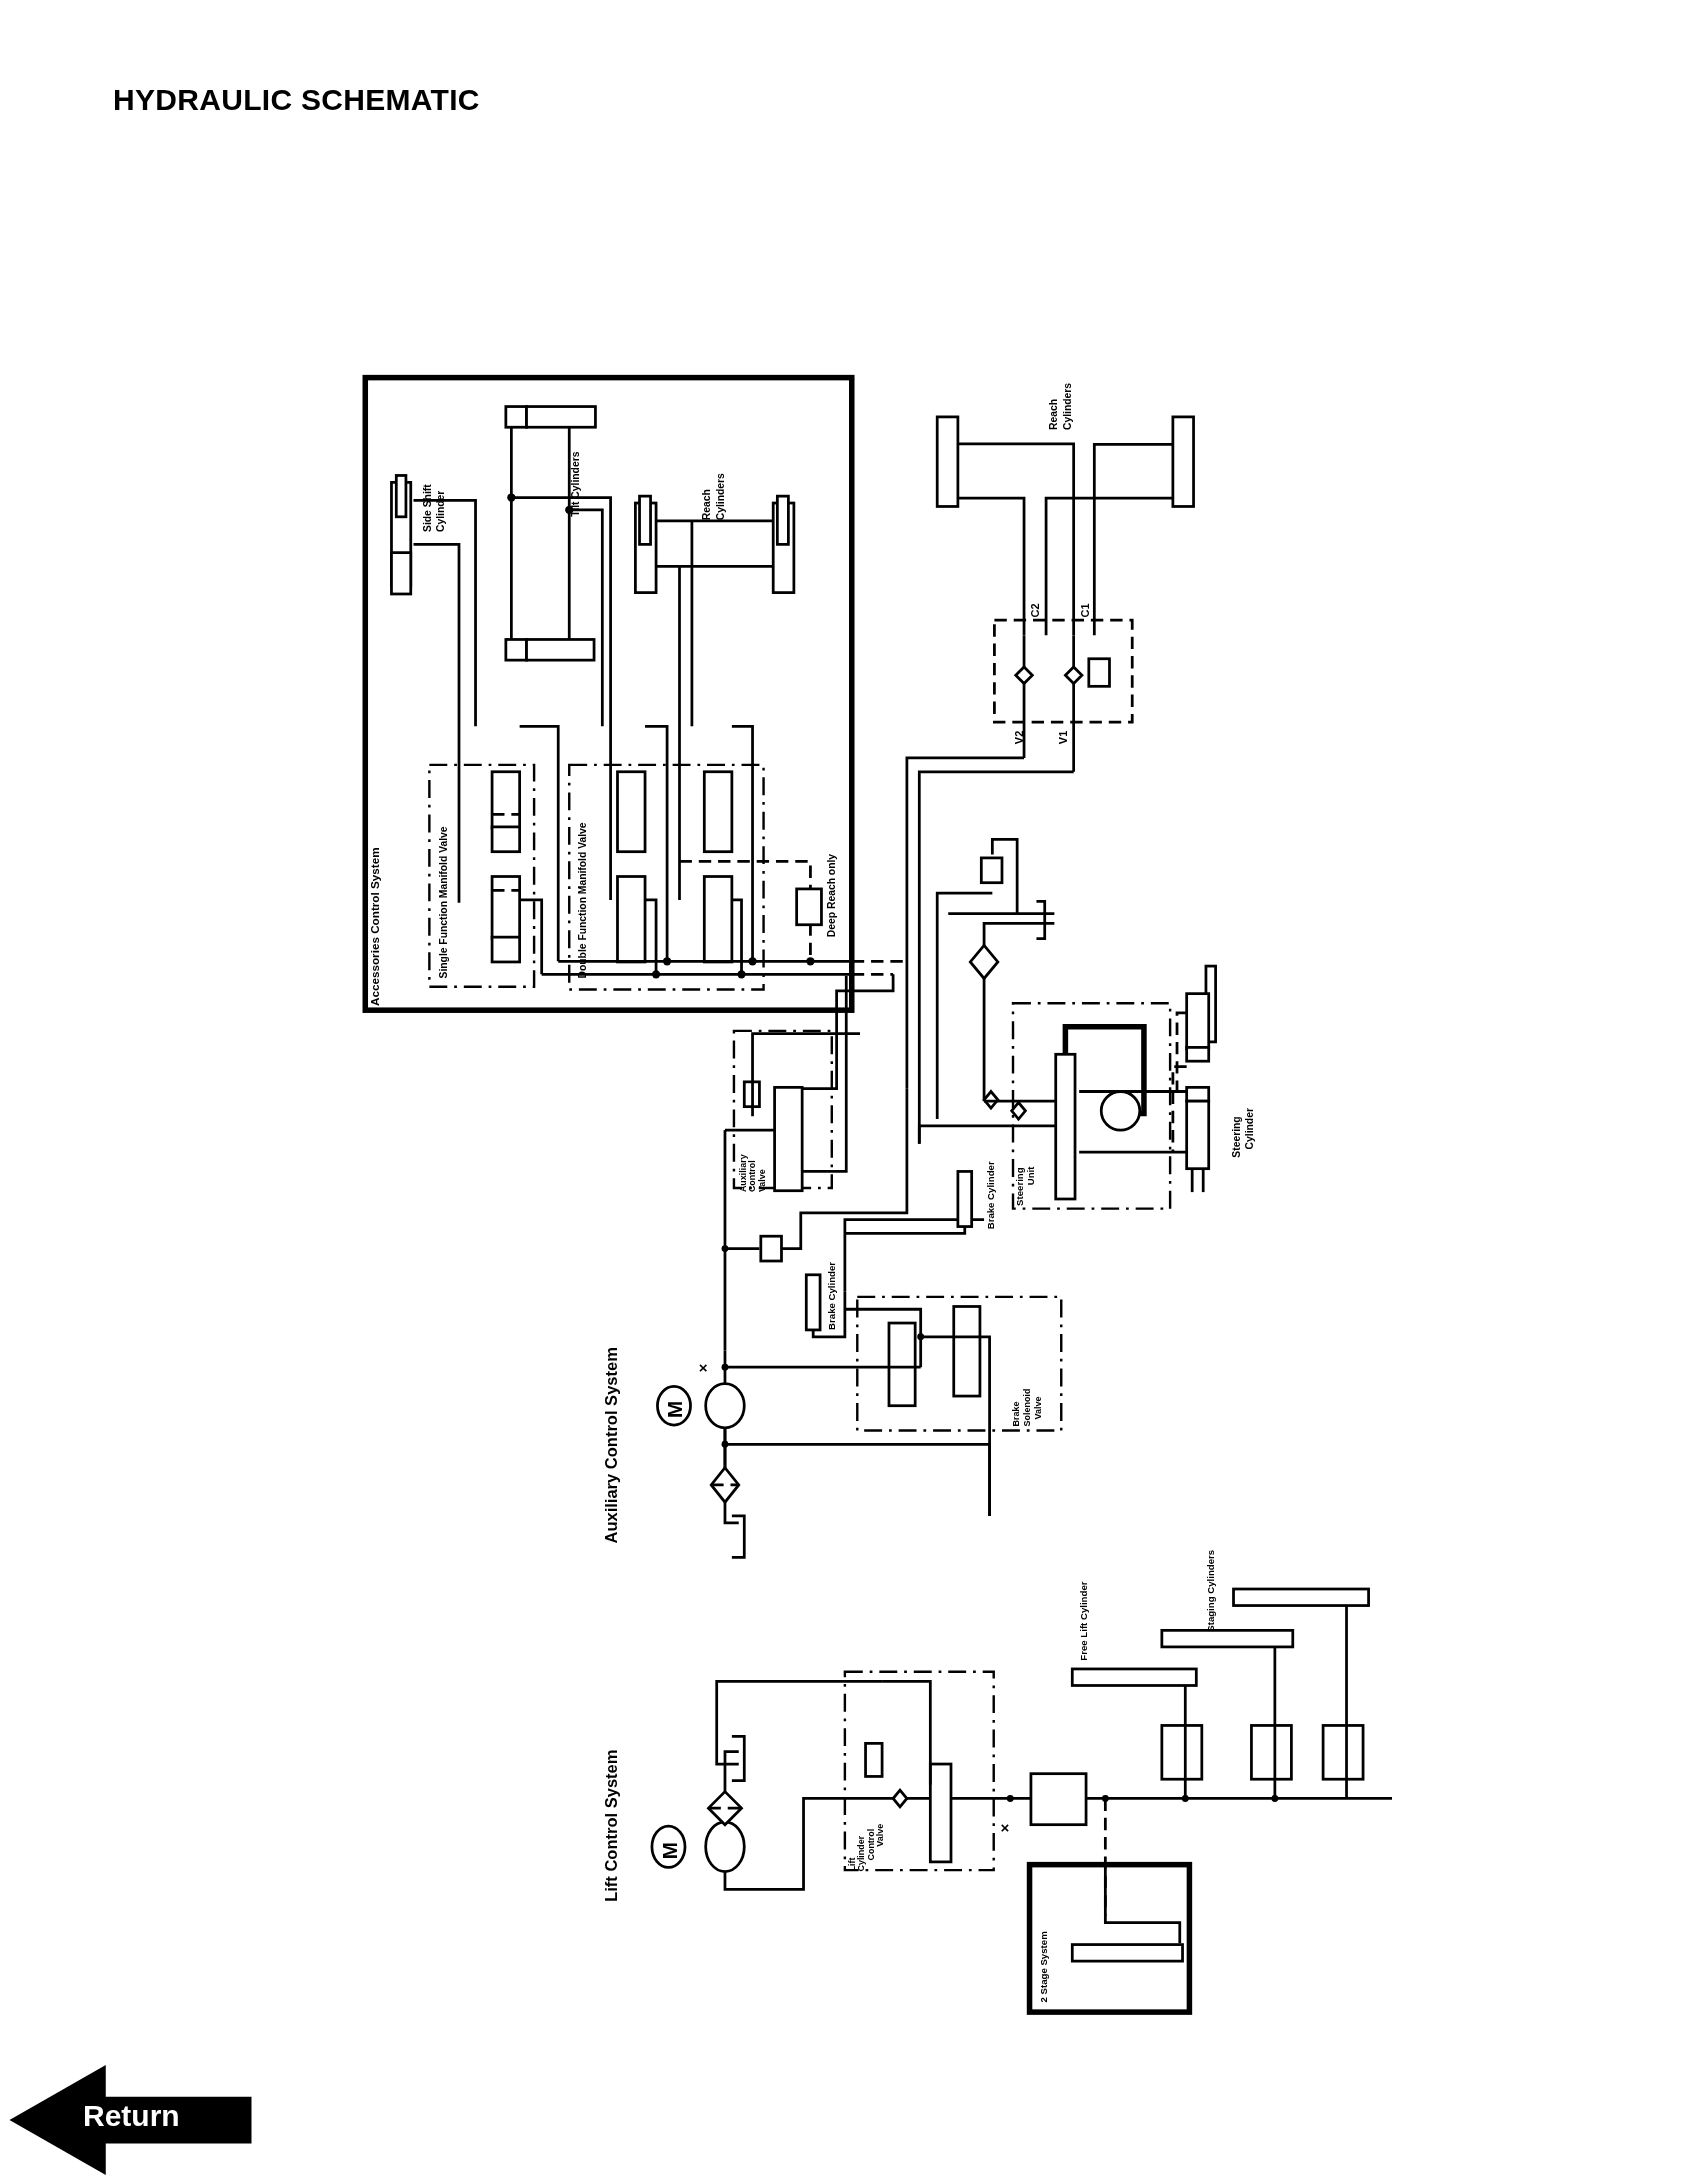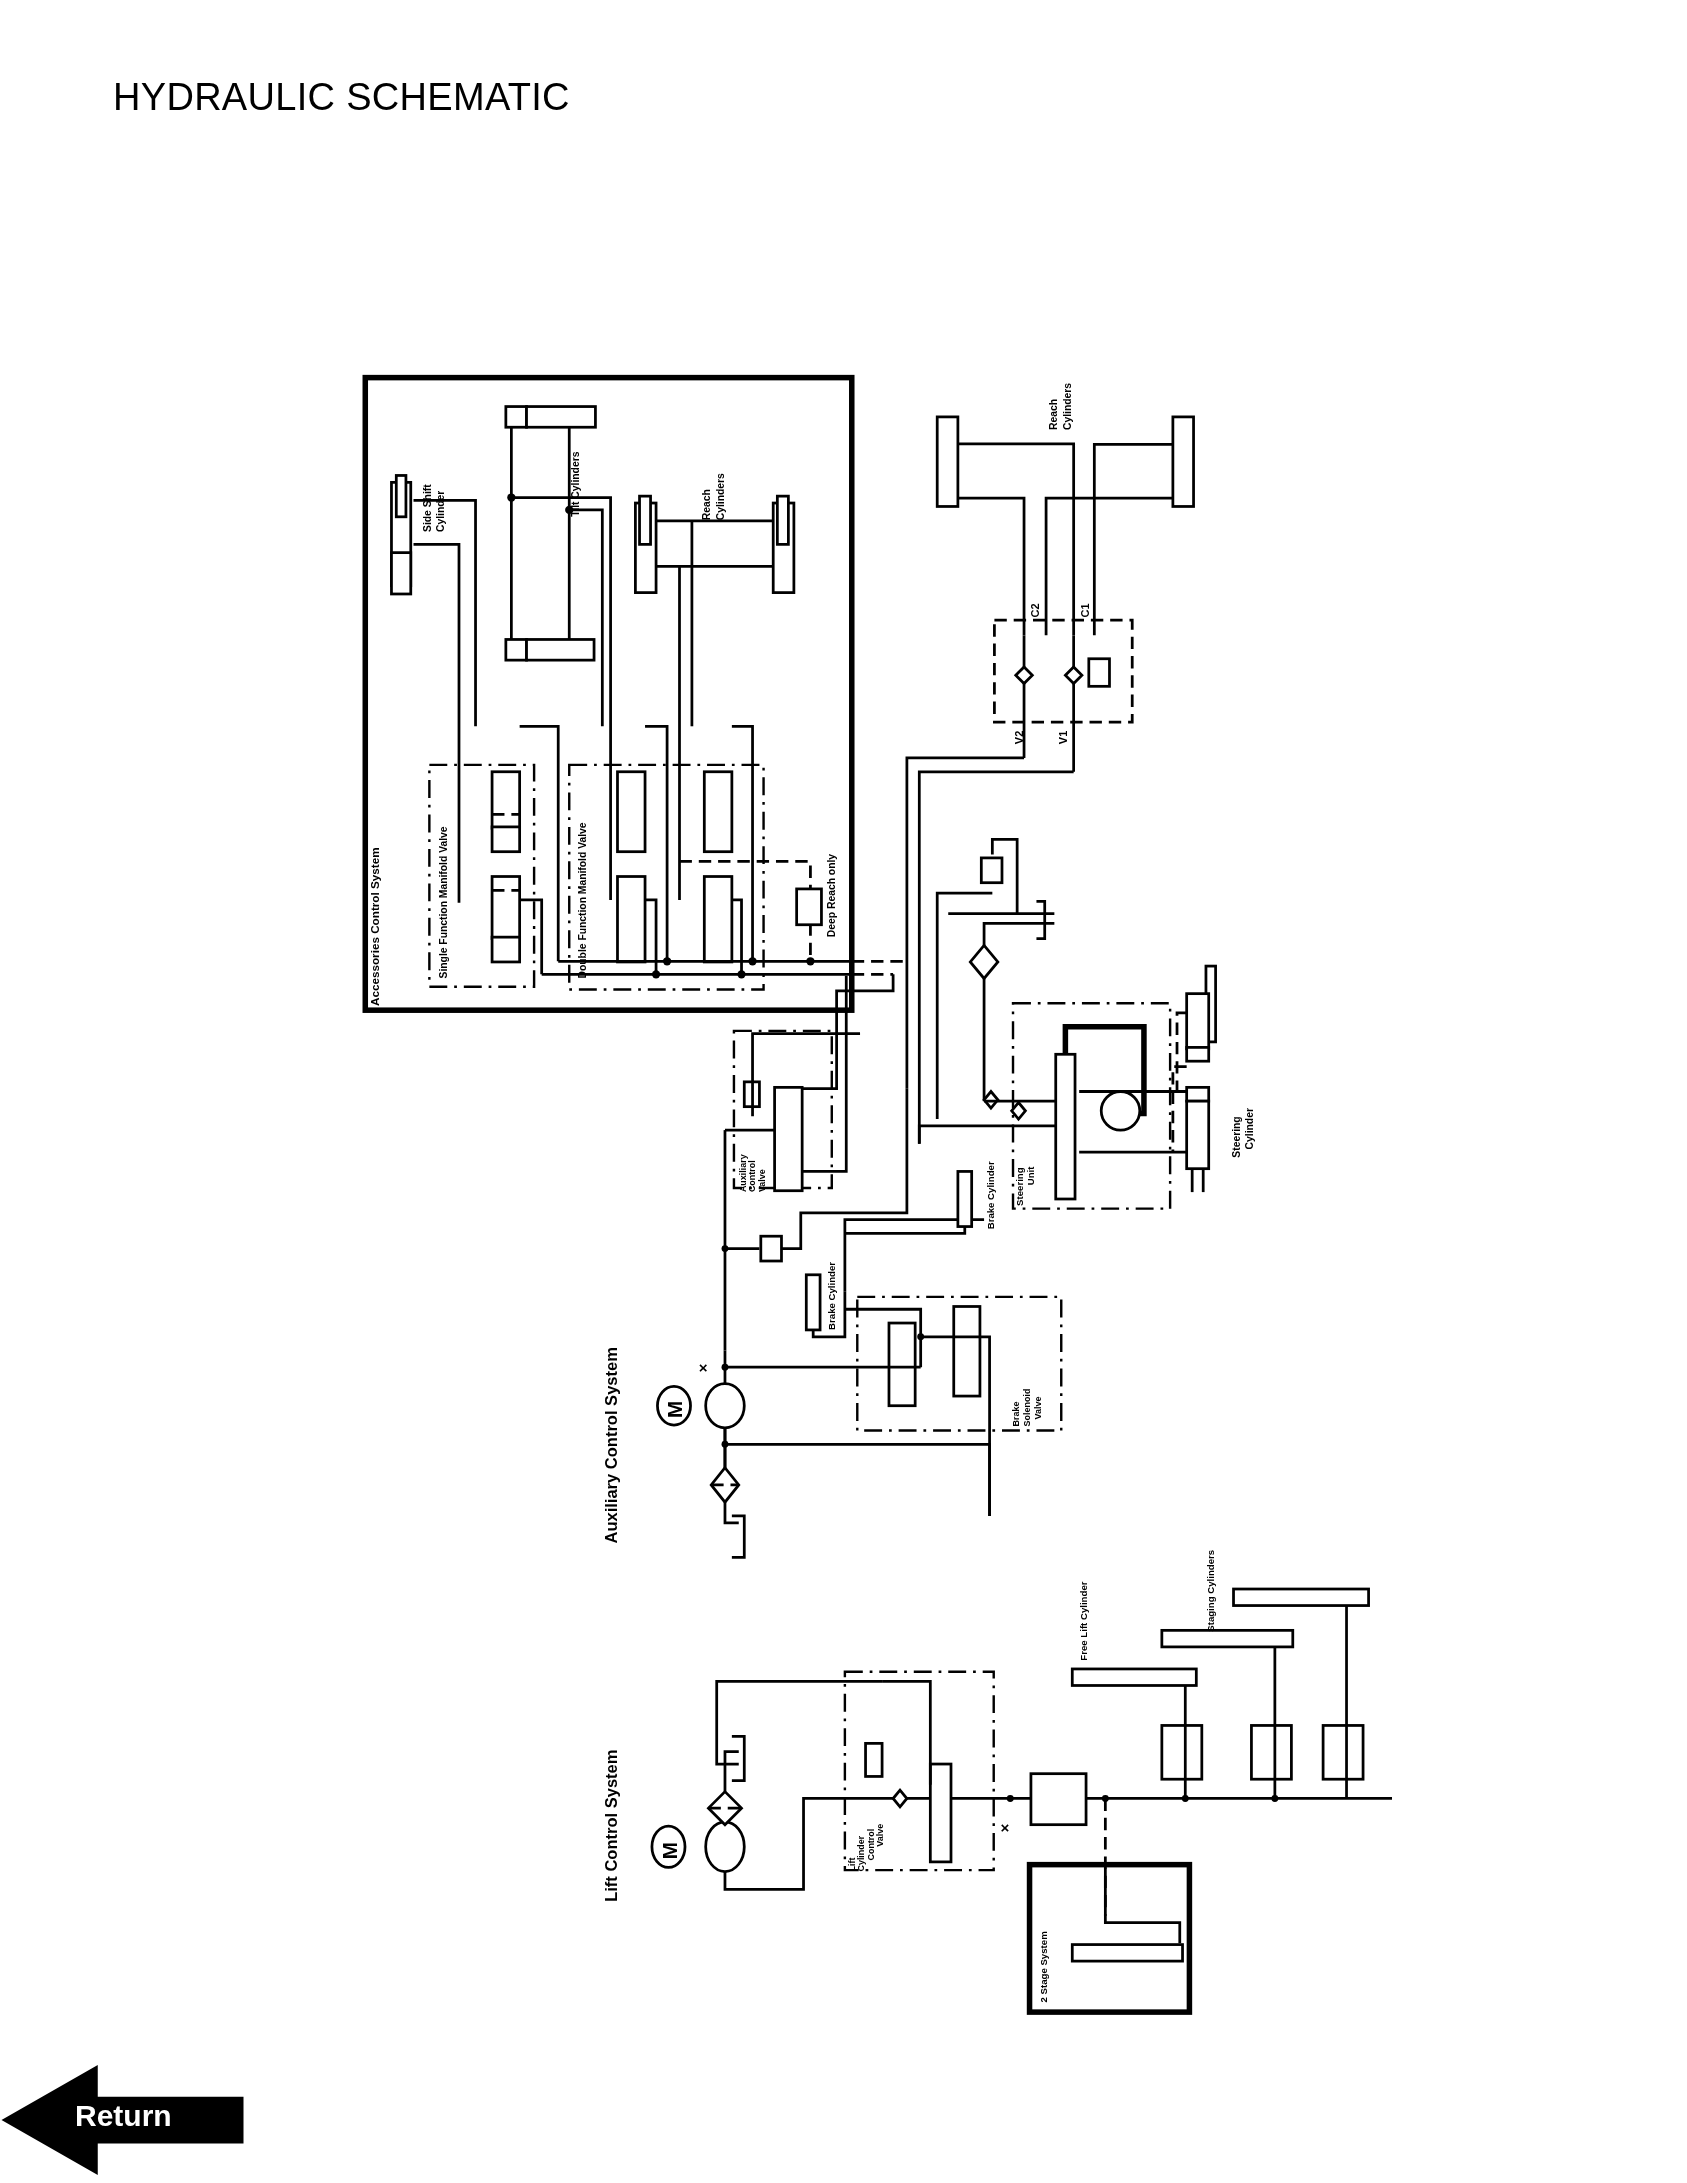--- a/index.html
+++ b/index.html
@@ -1,26 +1,26 @@
 <!DOCTYPE html>
 <html style="font-size:11px"><head>
 <meta charset="utf-8">
 <style>
   html,body{margin:0;padding:0;background:#fff;}
   body{width:1687px;height:2183px;position:relative;overflow:hidden;font-family:"Liberation Sans",sans-serif;color:#000;}
-  .page-title{position:absolute;left:113px;top:76px;font-size:38px;font-weight:normal;letter-spacing:0.3px;}
+  .page-title{position:absolute;left:113px;top:83px;font-size:30px;font-weight:bold;letter-spacing:0.3px;}
   svg.schem{position:absolute;left:0;top:0;}
   .ln{stroke:#000;stroke-width:4;fill:none;}
   .thk{stroke:#000;stroke-width:8;fill:none;}
   .dash{stroke:#000;stroke-width:4;fill:none;stroke-dasharray:18 10;}
   .dashdot{stroke:#000;stroke-width:3.5;fill:none;stroke-dasharray:26 10 4 10;}
   .box{stroke:#000;stroke-width:4;fill:#fff;}
   .dot{fill:#000;}
   .lbl{font-family:"Liberation Sans",sans-serif;font-weight:bold;fill:#000;}
-  .return-btn{position:absolute;left:1px;top:2065px;width:243px;height:110px;cursor:pointer;}
+  .return-btn{position:absolute;left:9px;top:2065px;width:243px;height:110px;cursor:pointer;}
   .return-btn svg{position:absolute;left:0;top:0;}
   .return-label{position:absolute;left:74px;top:34px;color:#fff;font-size:30px;font-weight:bold;font-family:"Liberation Sans",sans-serif;}
 </style>
 </head>
 <body>
 
 <div class="page-title">HYDRAULIC SCHEMATIC</div>
 
 <svg class="schem" width="1687" height="2183" viewBox="0 0 2448 3168">
 

